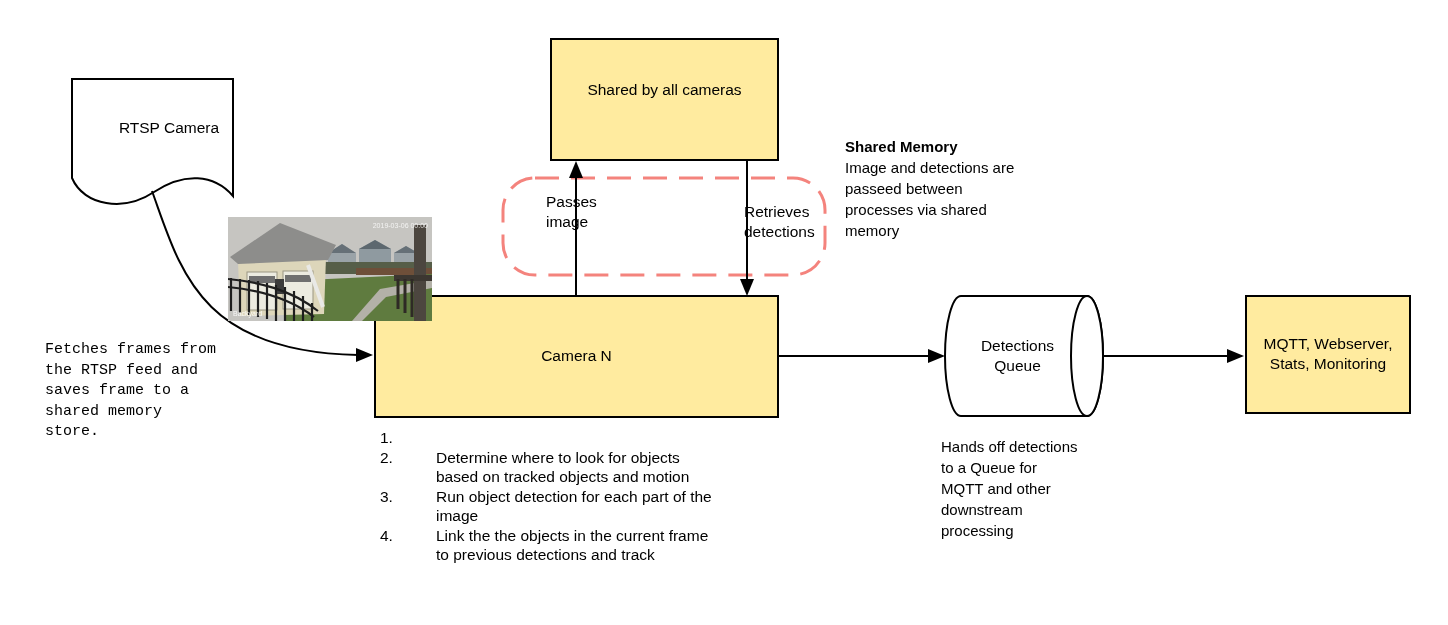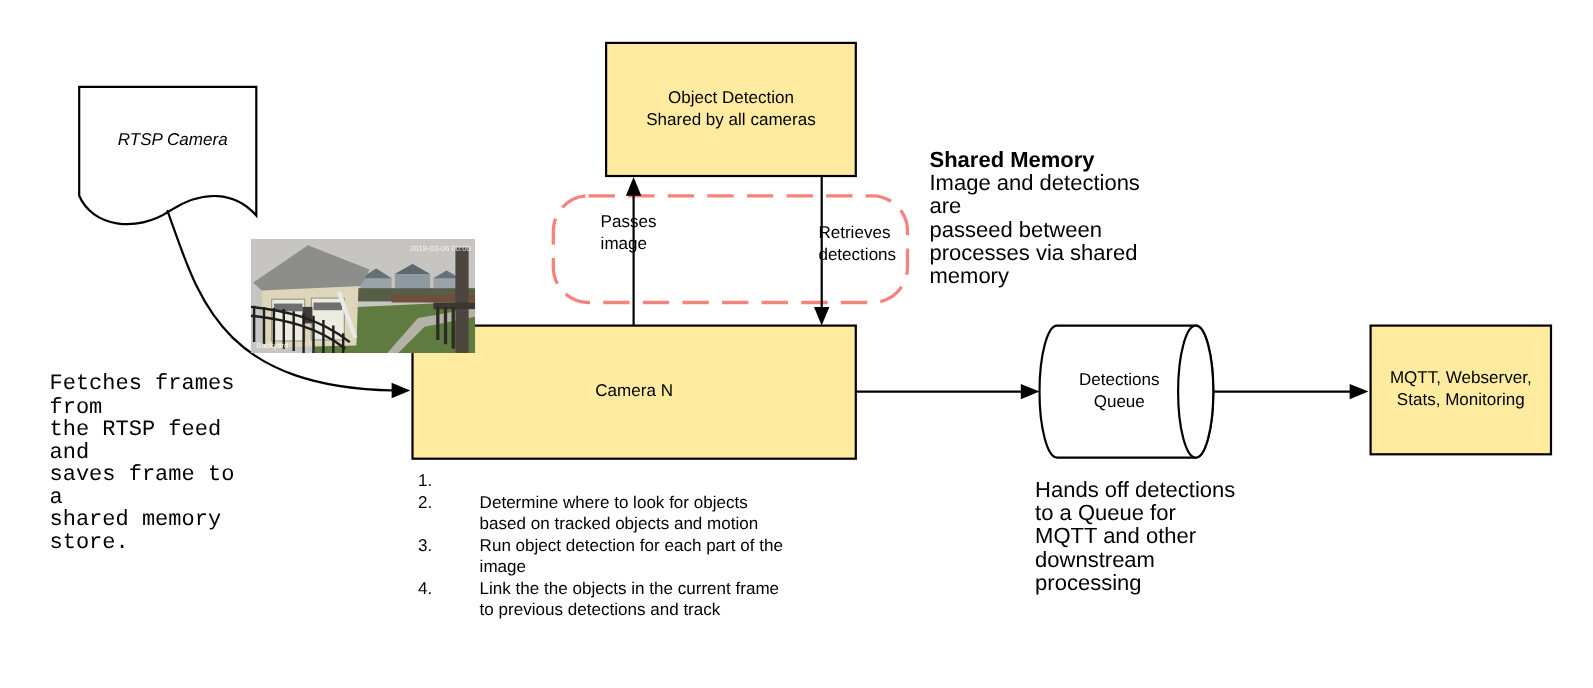--- a/index.html
+++ b/index.html
@@ -4,21 +4,21 @@
 <style>
   html,body{margin:0;padding:0;background:#ffffff;}
   body{width:1448px;height:625px;font-family:"Liberation Sans",sans-serif;color:#000;}
   .canvas{position:relative;width:1448px;height:625px;overflow:hidden;background:#fff;}
   .layer{position:absolute;left:0;top:0;width:1448px;height:625px;}
   .abs{position:absolute;}
   .lbl{font-size:15.5px;line-height:20px;white-space:pre-line;}
   .center{text-align:center;}
   .italic{}
   .bold{font-weight:bold;}
-  .note{font-size:20px;line-height:21px;white-space:pre-line;}
+  .note{font-size:15px;line-height:21px;white-space:pre-line;}
   .fetch-note{line-height:20.5px;font-family:Liberation Mono, monospace;}
   .steps{display:flex;flex-direction:column;font-size:15.5px;line-height:19.5px;}
   .step{display:grid;grid-template-columns:56px 1fr;}
   .step-text{white-space:pre-line;}
   .snapshot{position:absolute;left:228px;top:217px;width:204px;height:104px;}
   .snapshot svg{display:block;width:204px;height:104px;}
 </style>
 </head>
 <body>
 
@@ -48,24 +48,23 @@
 
     <path d="M 961 296 A 16 60 0 0 0 961 416 L 1087 416 A 16 60 0 0 0 1087 296 Z" fill="#ffffff" stroke="#000000" stroke-width="2"></path>
     <ellipse cx="1087" cy="356" rx="16" ry="60" fill="#ffffff" stroke="#000000" stroke-width="2"></ellipse>
 
     <line x1="1103" y1="356" x2="1229" y2="356" stroke="#000000" stroke-width="2"></line>
     <path d="M 1244 356 L 1227 349 L 1227 363 Z" fill="#000000"></path>
 
     <rect x="1246" y="296" width="164" height="117" stroke="#000000" stroke-width="2" fill="#ffeb9f"></rect>
   </svg>
 
-  <div class="abs lbl center" style="left:76px;top:118px;width:162px;font-style:italic;">RTSP Camera</div>
+  <div class="abs lbl center" style="left:88px;top:118px;width:162px;">RTSP Camera</div>
 
   <div class="abs" style="left:551px;top:80px;width:227px;">
-    <div class="lbl center">Object Detection</div>
     <div class="lbl center italic">Shared by all cameras</div>
   </div>
 
   <div class="abs lbl" style="left:546px;top:192px;width:90px;">Passes
 image</div>
 
   <div class="abs lbl" style="left:704px;top:202px;width:100px;margin-left:40px;">Retrieves
 detections</div>
 
   <div class="abs" style="left:845px;top:136px;width:215px;">

